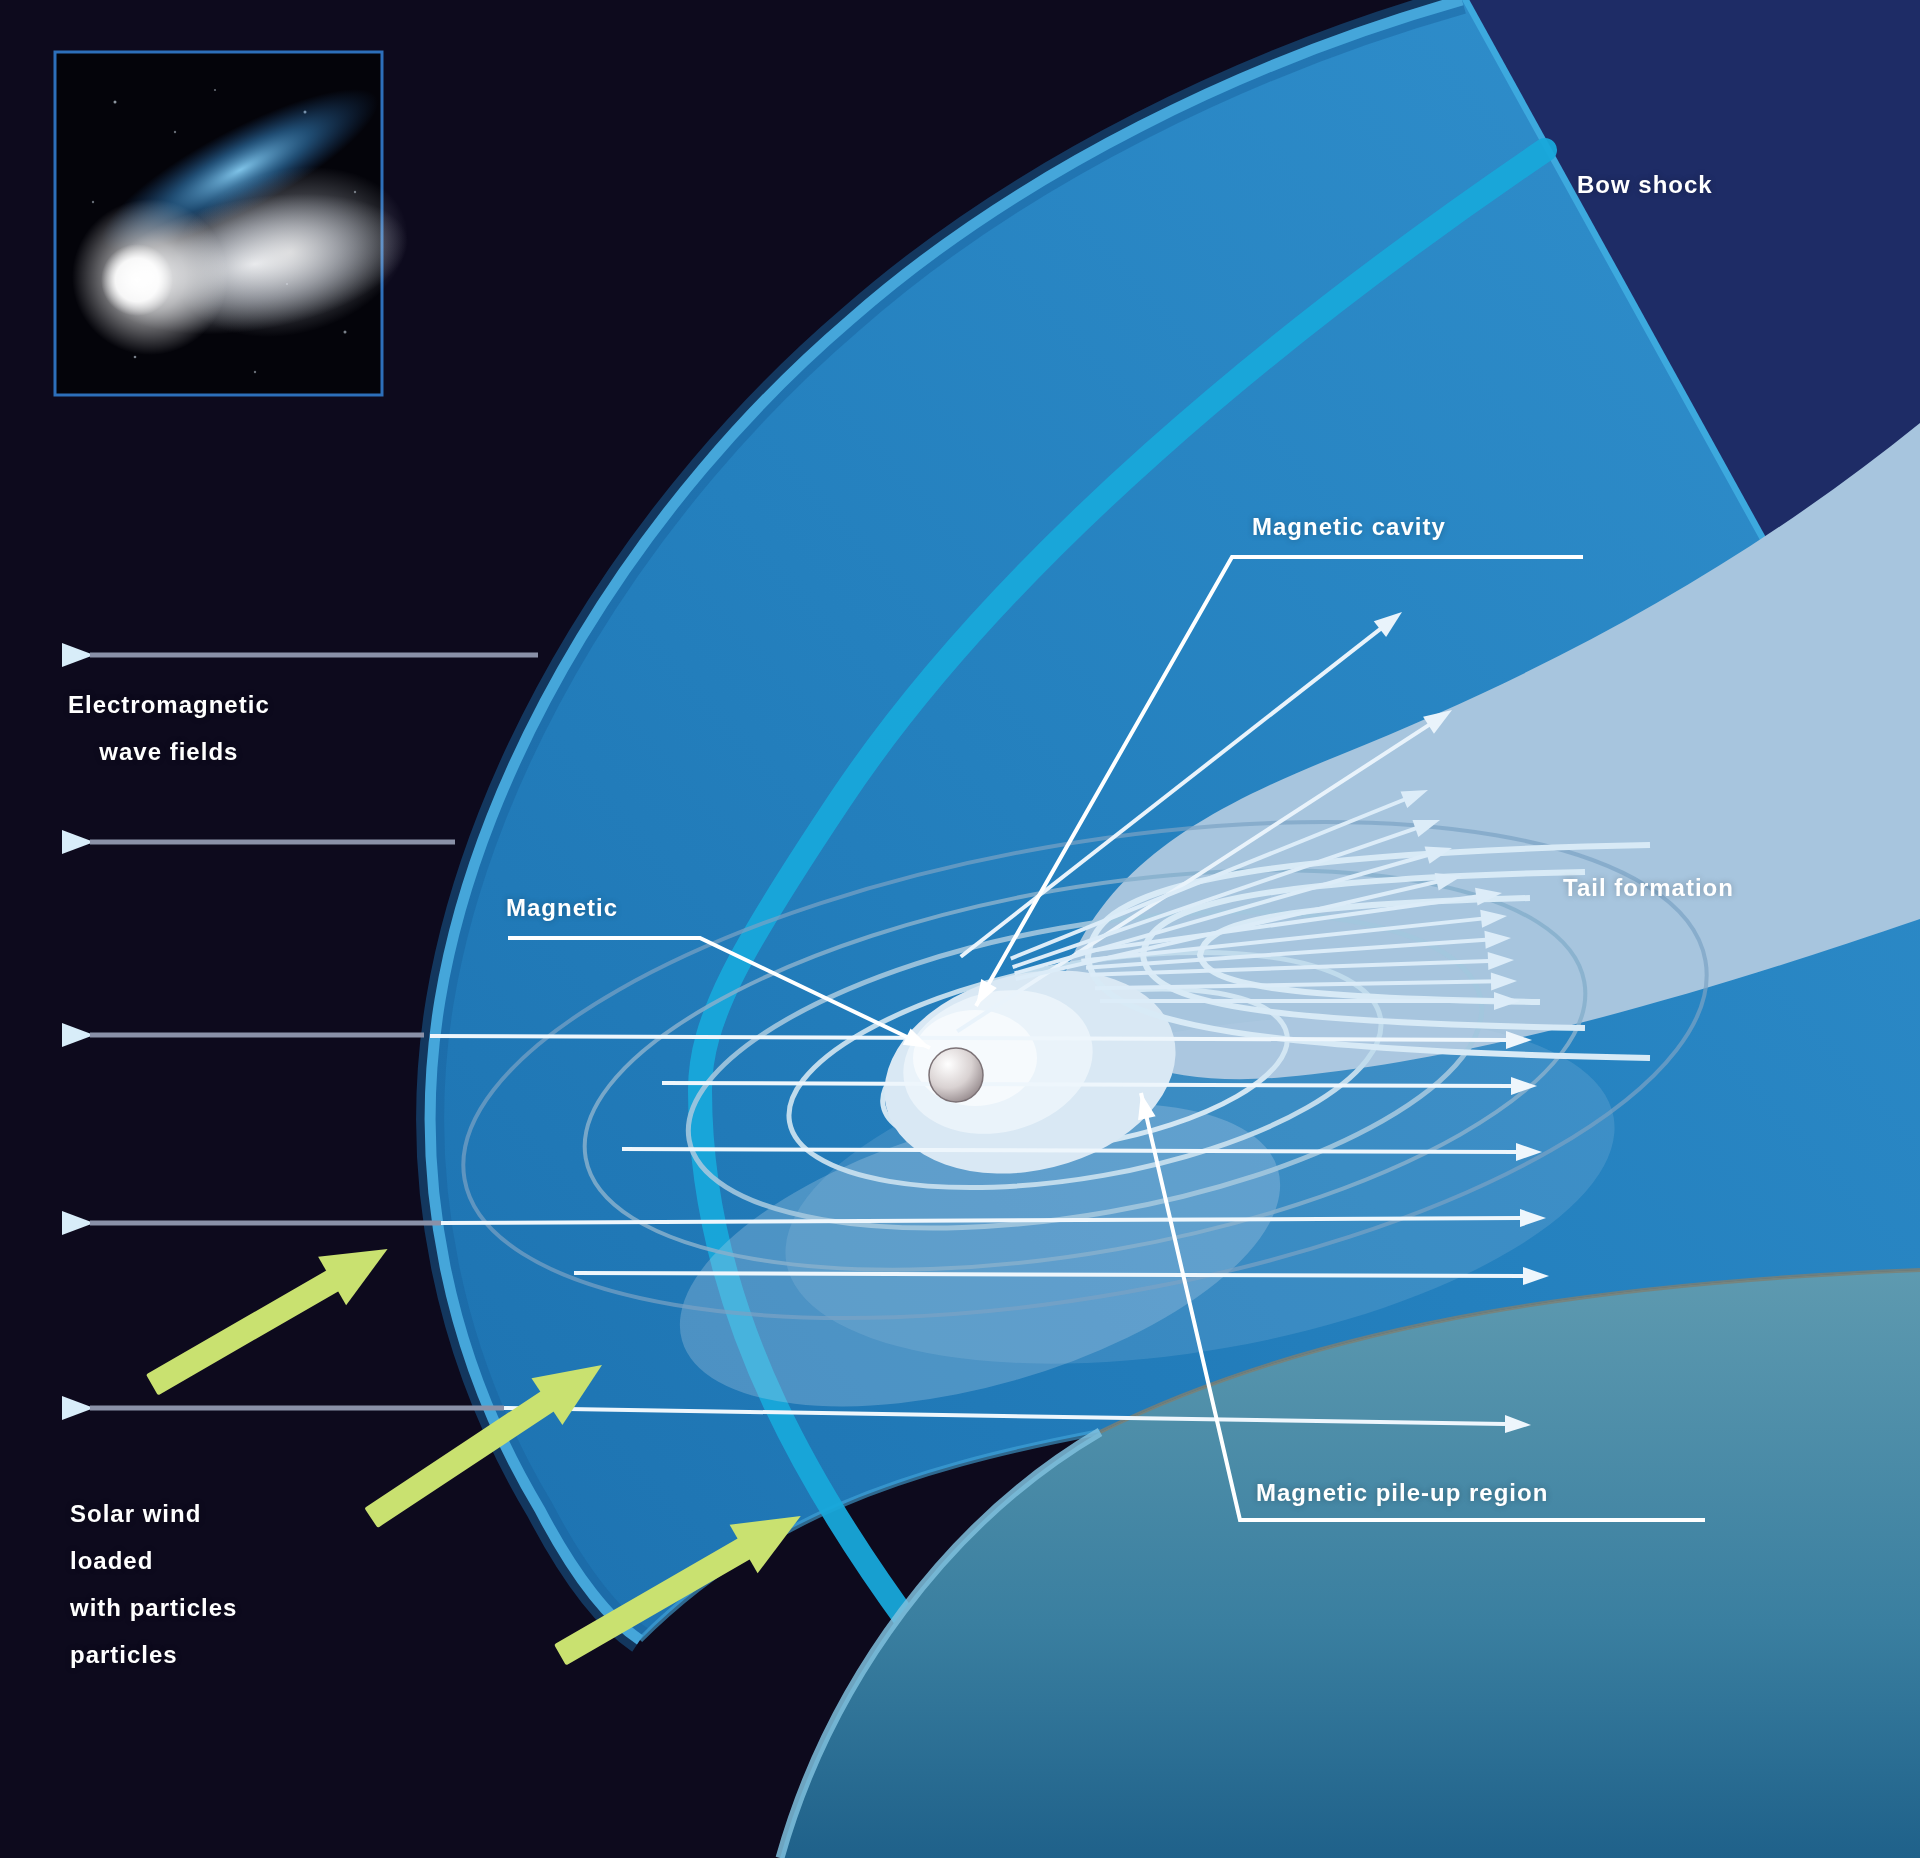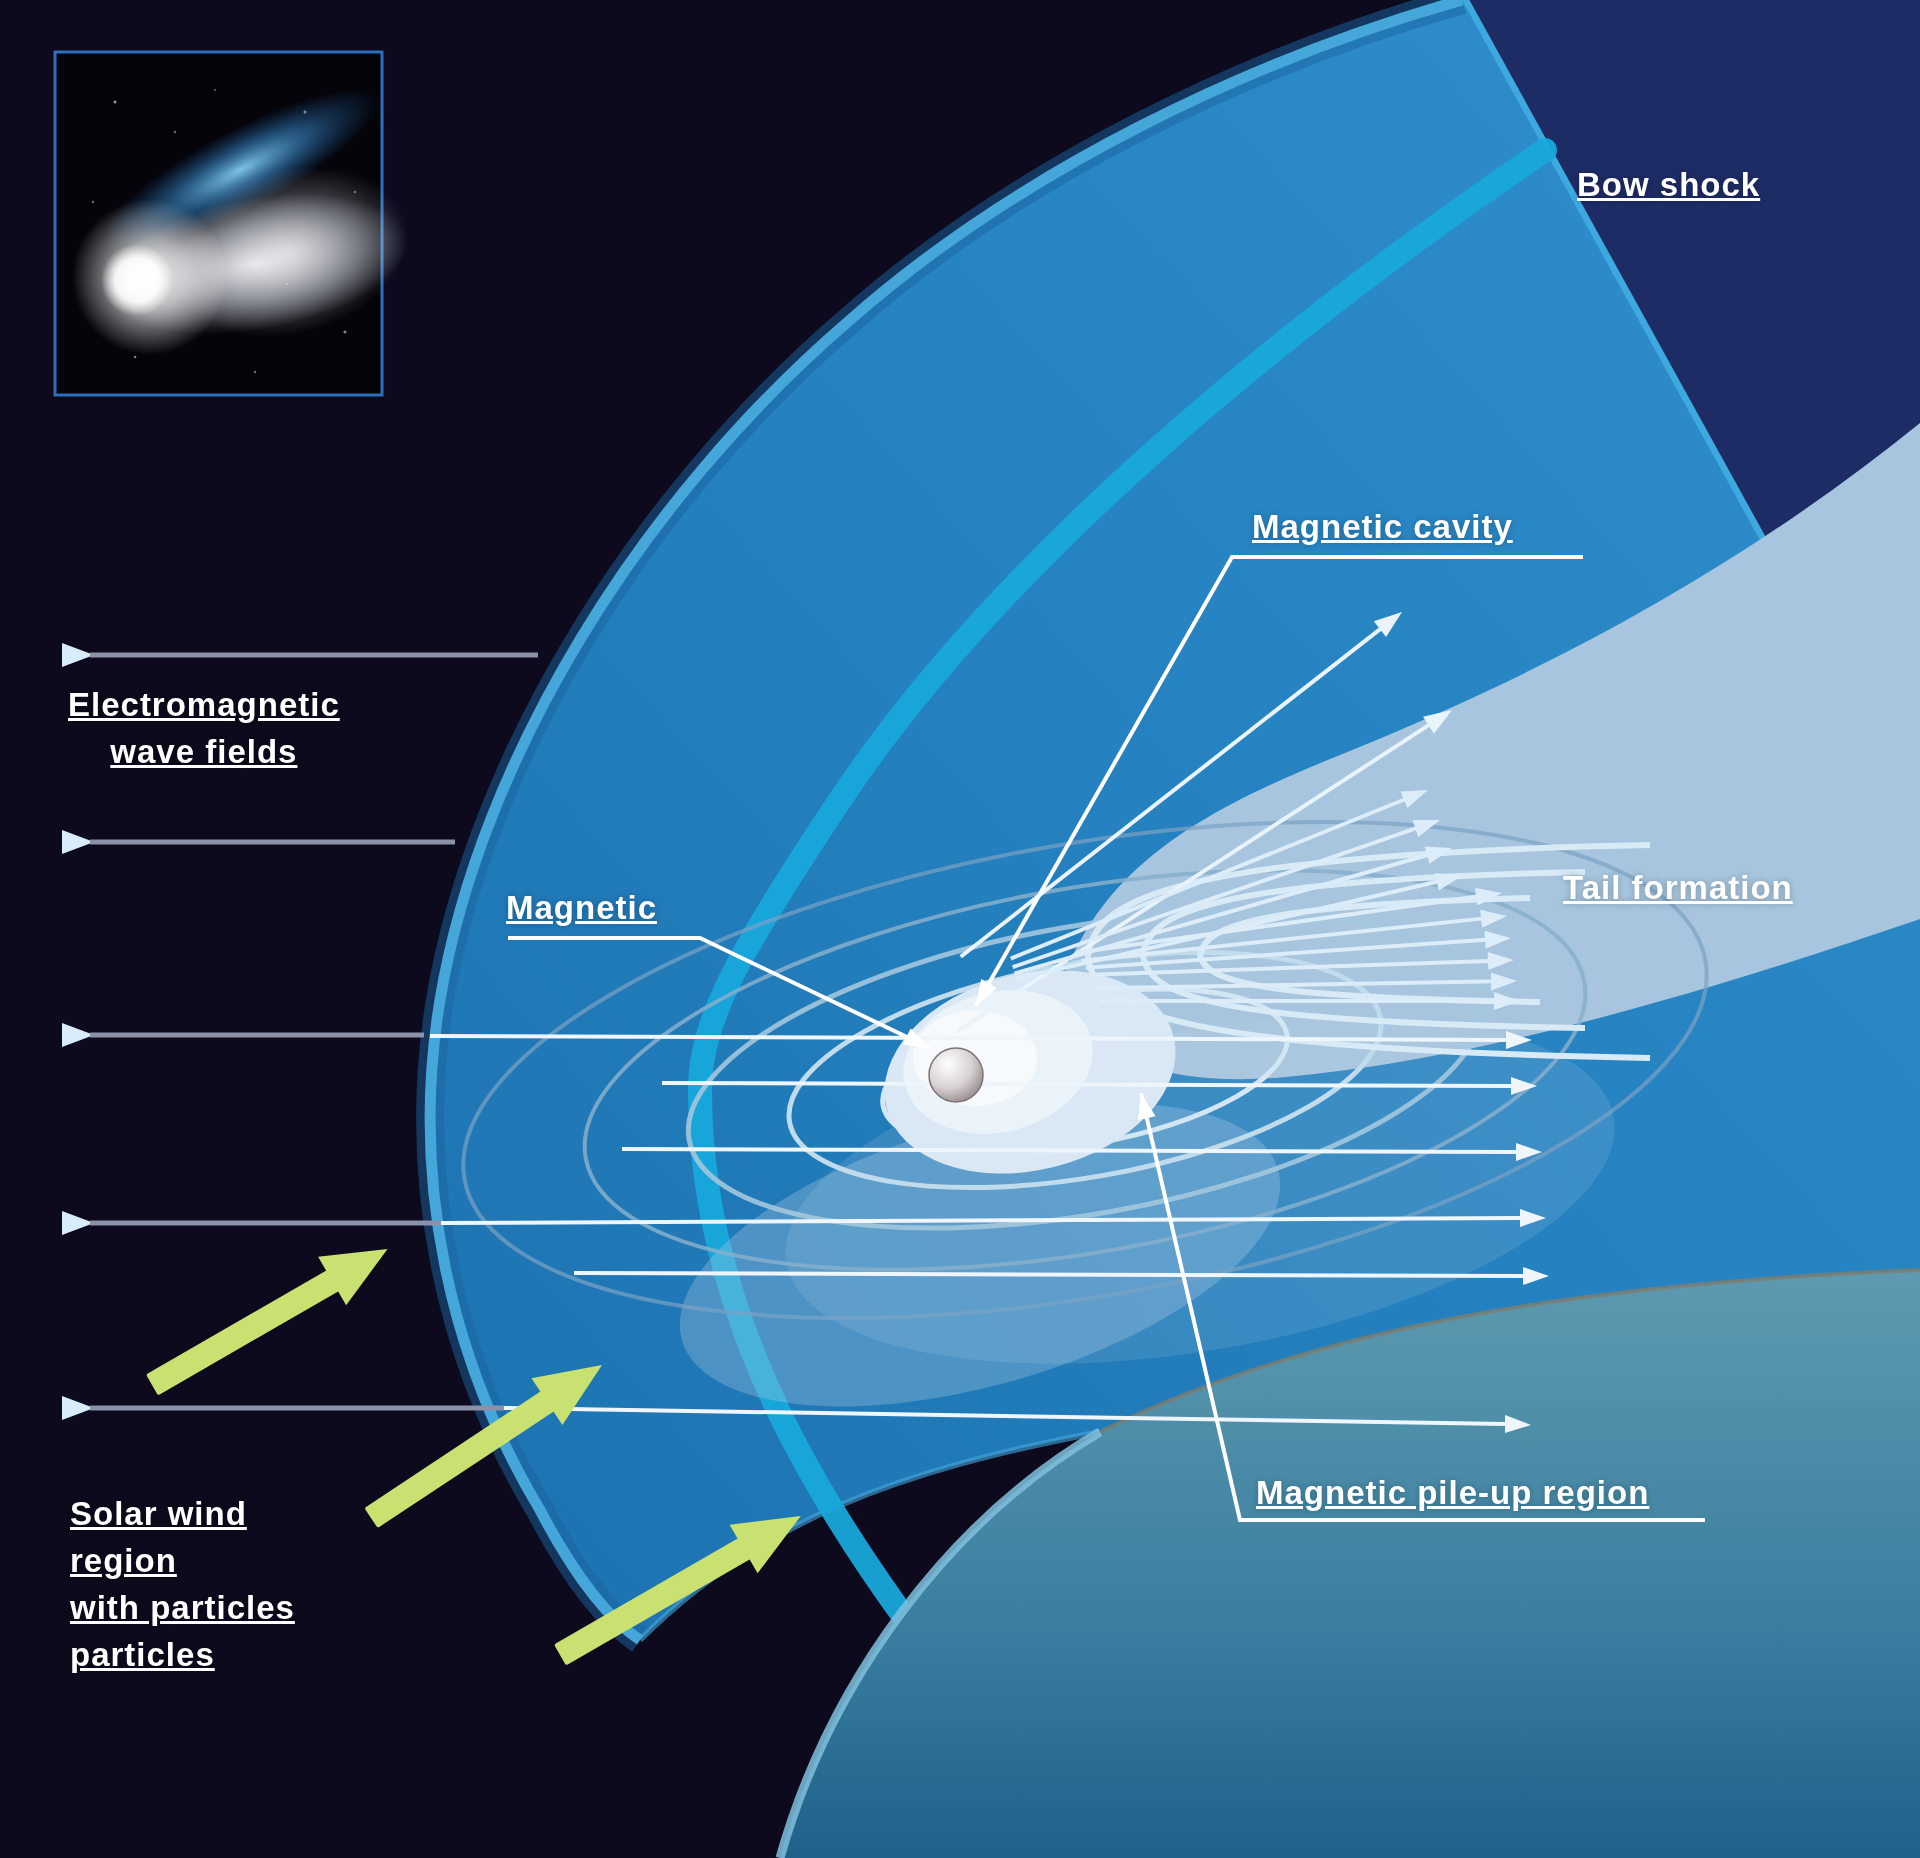--- a/index.html
+++ b/index.html
@@ -3,23 +3,23 @@
 <meta charset="utf-8">
 <style>
   :root{
     --bg:#0d0a1d; --navy:#1e2c66; --cyan:#18a8da; --wedge:#a7c5de;
     --green:#c9e170; --linegray:#8a91a8; --text:#ffffff;
   }
   html,body{margin:0;padding:0;background:var(--bg);}
   .stage{position:relative;width:1920px;height:1858px;overflow:hidden;
          font-family:"Liberation Sans",sans-serif;}
   svg{position:absolute;left:0;top:0;}
-  .label{position:absolute;color:var(--text);font-weight:700;font-size:33px;
+  .label{position:absolute;color:var(--text);font-weight:700;font-size:24px;
          line-height:47px;letter-spacing:1px;white-space:nowrap;
-         text-shadow:0 0 6px rgba(0,0,0,.25);text-decoration:underline;}
+         text-shadow:0 0 6px rgba(0,0,0,.25);}
 </style>
 </head>
 <body>
 
 <div class="stage">
 
 <svg width="1920" height="1858" viewBox="0 0 1920 1858">
   <defs>
     <linearGradient id="gradBlue" x1="1" y1="0" x2="0" y2="1">
       <stop offset="0" stop-color="#3190cd"></stop>
@@ -269,20 +269,20 @@
 
 <div class="label" style="left:506px;top:884px;">Magnetic</div>
 
 <div class="label" style="left:68px;top:681px;text-align:center;">
   <div>Electromagnetic</div>
   <div>wave fields</div>
 </div>
 
 <div class="label" style="left:70px;top:1490px;">
   <div>Solar wind</div>
-  <div>region</div>
+  <div>loaded</div>
   <div>with particles</div>
   <div>particles</div>
 </div>
 
 <div class="label" style="left:1256px;top:1469px;">Magnetic pile-up region</div>
 
 </div>
 
 </body></html>

